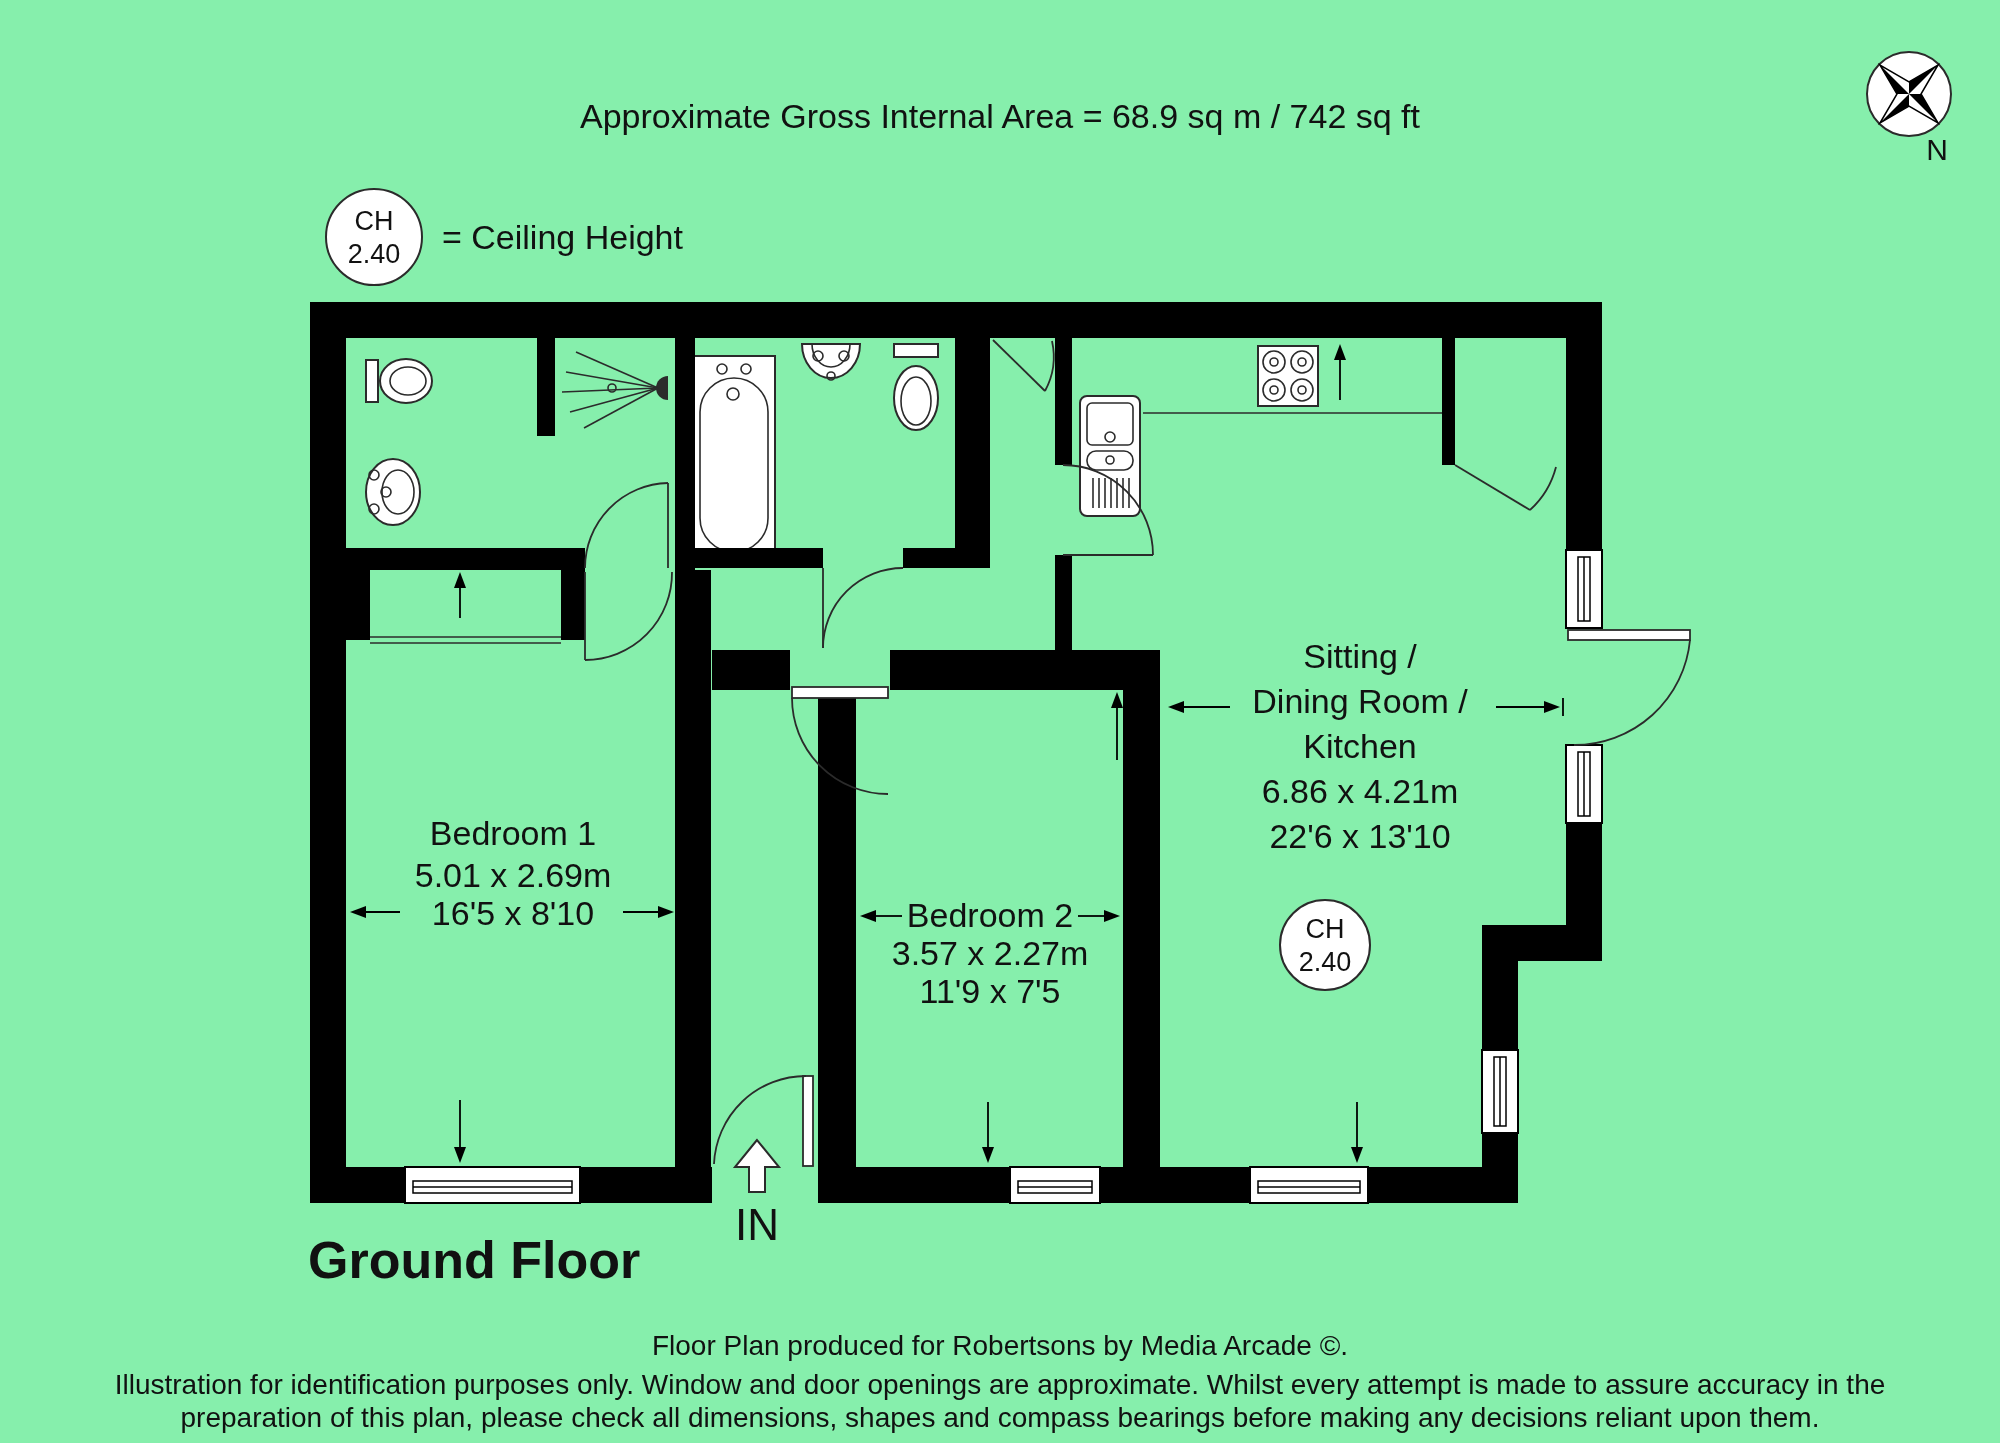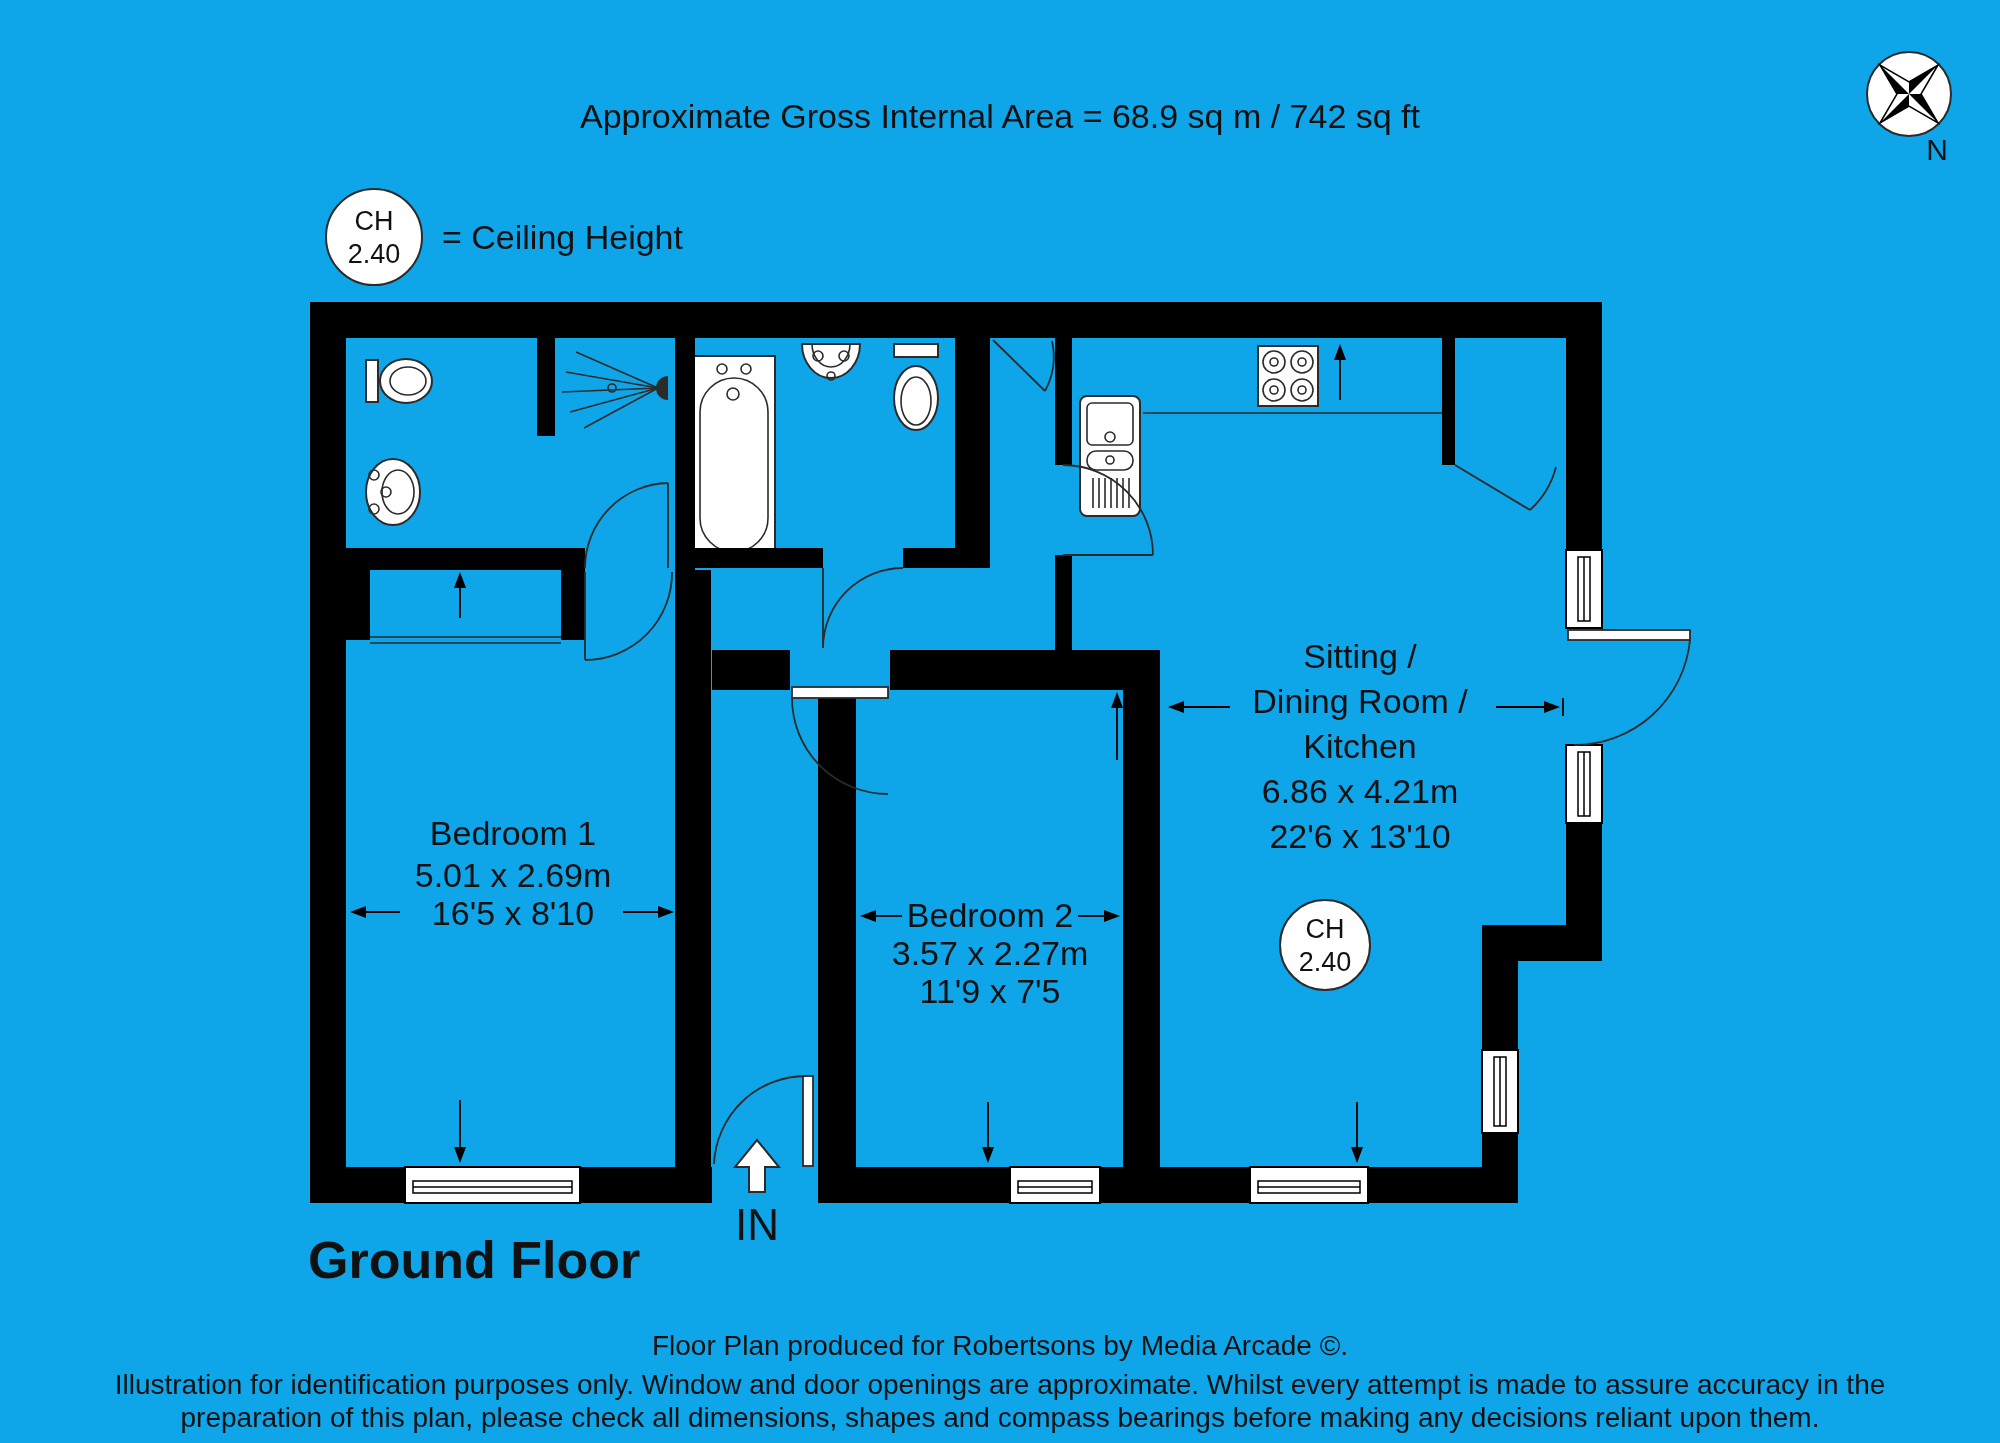--- a/index.html
+++ b/index.html
@@ -1,16 +1,16 @@
 <!DOCTYPE html>
 <html><head>
 <meta charset="utf-8">
 <style>
   html,body{margin:0;padding:0;background:#fff;}
-  .page{position:relative;width:2000px;height:1443px;background:#0ea5e9;overflow:hidden;}
+  .page{position:relative;width:2000px;height:1443px;background:#86efac;overflow:hidden;}
   .tx{font-family:"Liberation Sans","DejaVu Sans",sans-serif;fill:#111;}
   .s34{font-size:34px;}
   .s33{font-size:34px;}
   .s27{font-size:28px;}
   .s26{font-size:27px;}
   .s30{font-size:30px;}
   .s44{font-size:44px;}
   .gf{font-size:52px;font-weight:bold;}
   .wl{fill:#000;stroke:none;}
   .fx{fill:#fff;stroke:#2b2b2b;stroke-width:2;}

